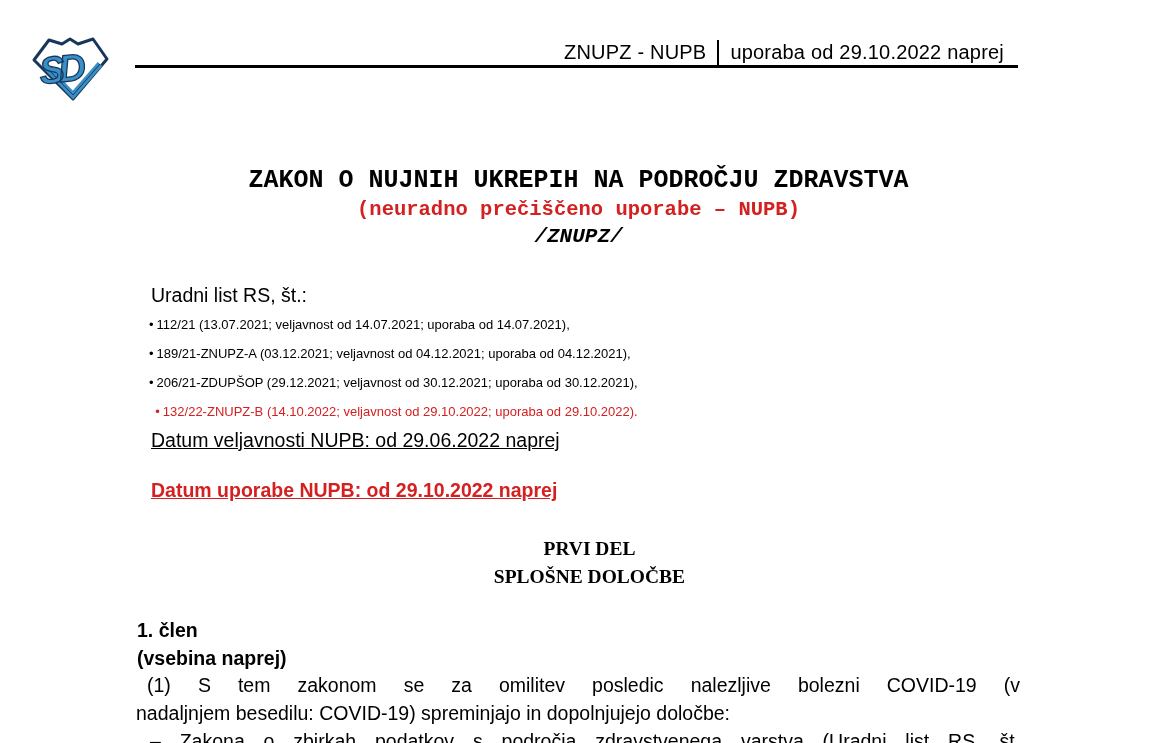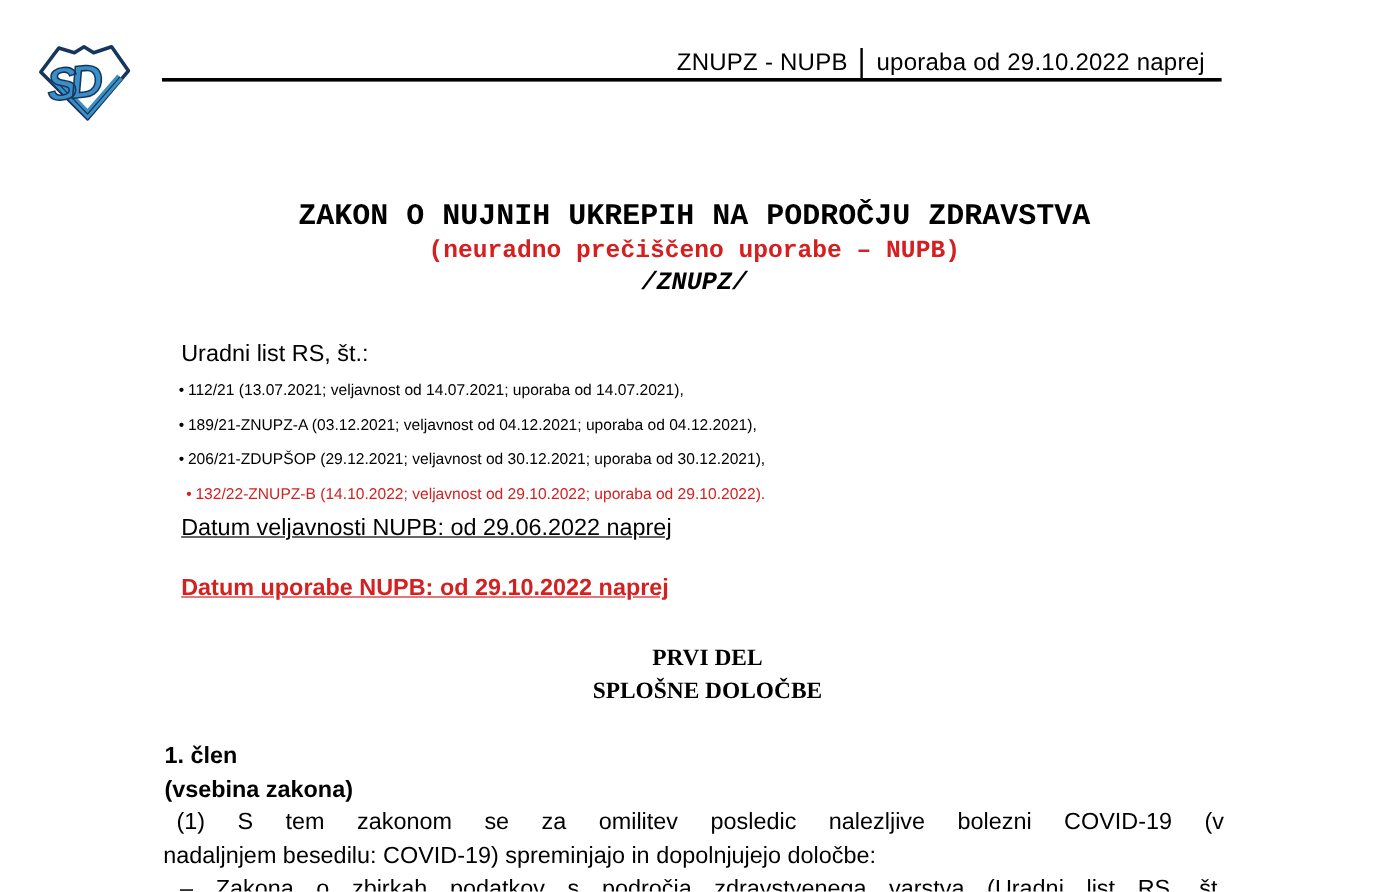--- a/index.html
+++ b/index.html
@@ -86,21 +86,21 @@
   <div class="val1">Datum veljavnosti NUPB: od 29.06.2022 naprej</div>
   <div class="val2">Datum uporabe NUPB: od 29.10.2022 naprej</div>
 
   <div class="part">
     <div>PRVI DEL</div>
     <div>SPLOŠNE DOLOČBE</div>
   </div>
 
   <div class="article-head">
     <div>1. člen</div>
-    <div>(vsebina zakona)</div>
+    <div>(vsebina naprej)</div>
   </div>
 
   <div class="para">
     <div class="l1">(1) S tem zakonom se za omilitev posledic nalezljive bolezni COVID-19 (v</div>
     <div class="l2">nadaljnjem besedilu: COVID-19) spreminjajo in dopolnjujejo določbe:</div>
     <div class="l3">– Zakona o zbirkah podatkov s področja zdravstvenega varstva (Uradni list RS, št.</div>
   </div>
 
 </div>
 

